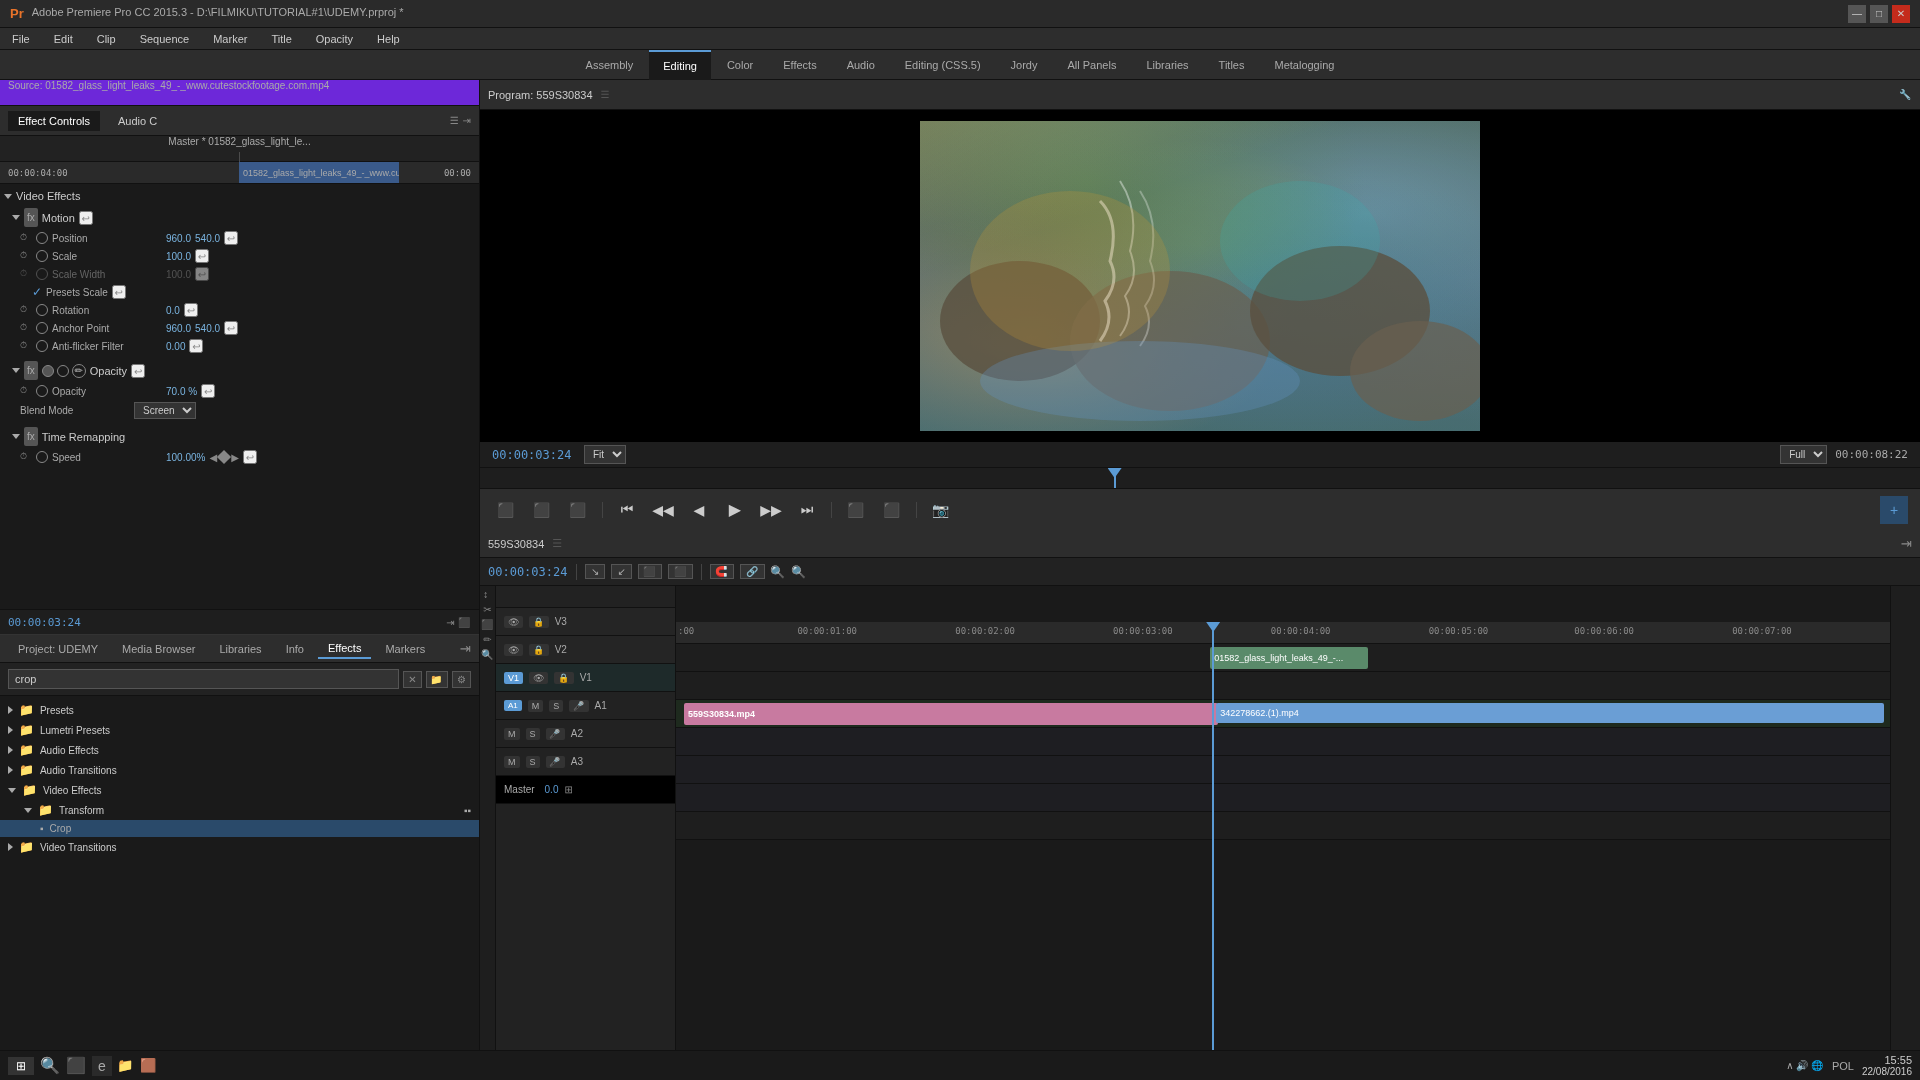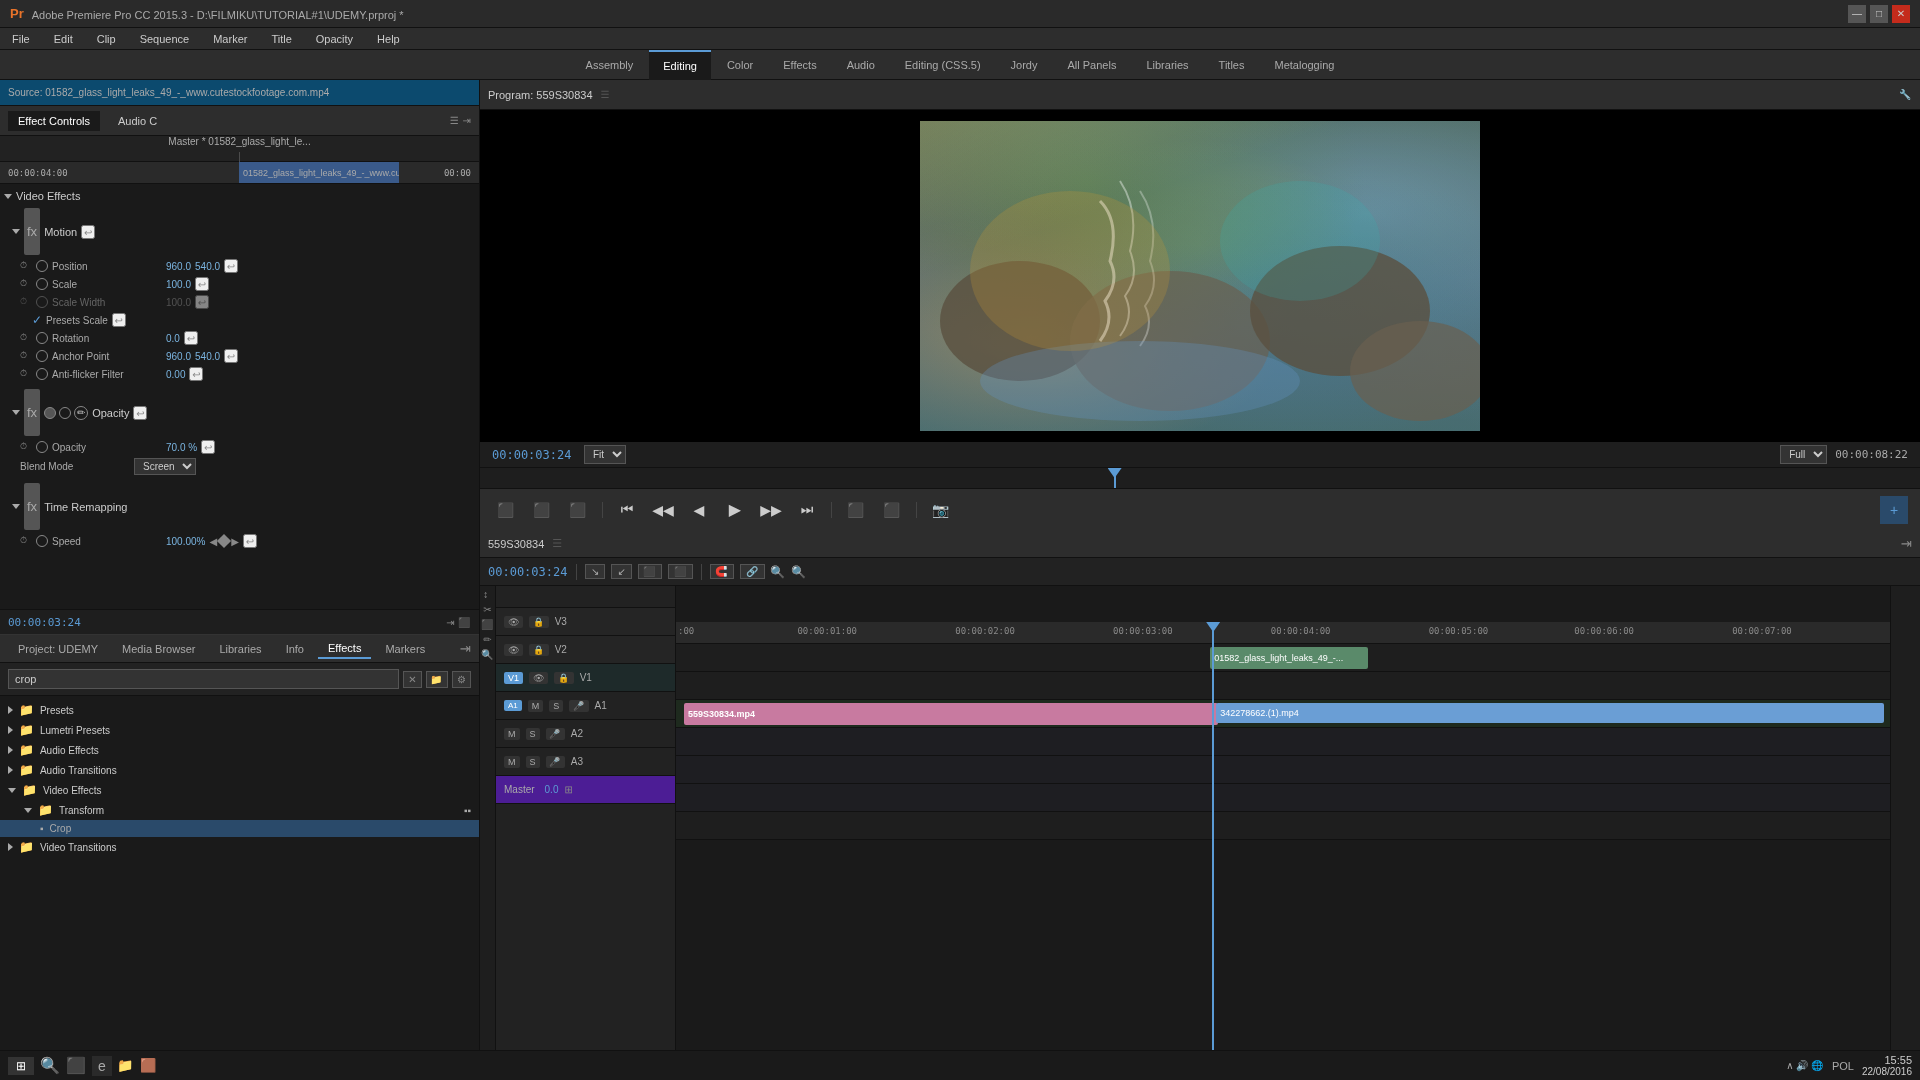--- a/index.html
+++ b/index.html
@@ -1,47 +1,47 @@
 <!DOCTYPE html>
 <html><head>
   <meta charset="utf-8">
   <style>
     * { box-sizing: border-box; margin: 0; padding: 0; }
     body { background: #1a1a1a; color: #ccc; font-family: 'Segoe UI', Arial, sans-serif; font-size: 11px; width: 1920px; height: 1080px; overflow: hidden; }
     
     
     .title-bar { background: #2a2a2a; height: 28px; display: flex; align-items: center; justify-content: space-between; padding: 0 10px; border-bottom: 1px solid #111; }
-    .title-bar-left { display: flex; align-items: flex-end; gap: 8px; color: #aaa; font-size: 11px; }
+    .title-bar-left { display: flex; align-items: flex-start; gap: 8px; color: #aaa; font-size: 11px; }
     .title-bar-controls { display: flex; gap: 4px; }
     .title-btn { width: 18px; height: 18px; background: #555; border: none; color: #ccc; font-size: 10px; cursor: pointer; display: flex; align-items: center; justify-content: center; }
     
     
     .menu-bar { background: #2d2d2d; height: 22px; display: flex; align-items: center; padding: 0 8px; gap: 16px; border-bottom: 1px solid #111; }
     .menu-item { color: #ccc; font-size: 11px; cursor: pointer; padding: 2px 4px; }
     
     
     .workspace-tabs { background: #2d2d2d; height: 30px; display: flex; align-items: center; justify-content: center; gap: 2px; border-bottom: 1px solid #111; }
     .ws-tab { padding: 4px 14px; font-size: 11px; color: #aaa; cursor: pointer; height: 30px; display: flex; align-items: center; }
     .ws-tab.active { background: #1a1a1a; color: #fff; border-top: 2px solid #5b9bd5; }
     .panel-header { background: #2d2d2d; height: 30px; display: flex; align-items: center; padding: 0 8px; gap: 8px; border-bottom: 1px solid #111; }
     .panel-tab { padding: 4px 10px; font-size: 11px; color: #ccc; cursor: pointer; }
     .panel-tab.active { background: #1a1a1a; color: #fff; }
     
     
-    .source-bar { background: #0c4a6e; height: 26px; display: flex; align-items: center; padding: 0 8px; border-bottom: 1px solid #111; font-size: 10px; color: #aaa; }
+    .source-bar { background: #6d28d9; height: 26px; display: flex; align-items: flex-start; padding: 0 8px; border-bottom: 1px solid #111; font-size: 10px; color: #aaa; }
     
     
     .ec-content { flex: 1; overflow-y: auto; padding: 4px 0; }
     
     .effect-section { padding: 2px 0; }
     .effect-header { display: flex; align-items: center; padding: 2px 4px; cursor: pointer; gap: 4px; }
     .triangle { display: inline-block; width: 0; height: 0; border-style: solid; cursor: pointer; }
     .triangle.down { border-width: 5px 4px 0 4px; border-color: #aaa transparent transparent transparent; }
     .triangle.right { border-width: 4px 0 4px 5px; border-color: transparent transparent transparent #aaa; }
-    .fx-badge { background: #555; color: #aaa; font-size: 13px; padding: 16px 3px; border-radius: 2px; }
+    .fx-badge { background: #555; color: #aaa; font-size: 10px; padding: 4px 3px; border-radius: 2px; }
     .reset-btn { width: 14px; height: 14px; color: #888; cursor: pointer; font-size: 10px; }
     
     .property-row { display: flex; align-items: center; padding: 2px 4px 2px 20px; gap: 4px; }
     .prop-icon { width: 12px; height: 12px; border-radius: 50%; border: 1px solid #888; display: flex; align-items: center; justify-content: center; font-size: 8px; color: #888; }
     .prop-name { color: #aaa; font-size: 10px; width: 110px; }
     .prop-value { color: #7ab4e0; font-size: 10px; cursor: pointer; }
     .prop-value.blue { color: #7ab4e0; }
     .stopwatch { width: 12px; height: 12px; color: #888; font-size: 9px; }
     .uniform-scale { display: flex; align-items: center; gap: 4px; padding: 2px 4px 2px 32px; }
     .blend-row { display: flex; align-items: center; padding: 2px 4px 2px 20px; gap: 4px; }
@@ -549,21 +549,21 @@
             <span class="track-name">A2</span>
           </div>
 
           <div class="track-label audio">
             <button class="track-btn">M</button>
             <button class="track-btn">S</button>
             <button class="track-btn">🎤</button>
             <span class="track-name">A3</span>
           </div>
 
-          <div class="track-label" style="background:#4c1d95;align-items:center;">
+          <div class="track-label" style="background:#000000;align-items:center;">
             <span style="font-size:10px; color:#aaa;">Master</span>
             <span style="margin-left:4px; color:#5b9bd5; font-size:10px;">0.0</span>
             <button style="background:none;border:none;color:#888;cursor:pointer;font-size:10px;">⊞</button>
           </div>
         </div>
 
         <div style="flex:1; position:relative; overflow:hidden;margin-top:36px;">
 
           <div style="height:22px; background:#2a2a2a; border-bottom:1px solid #111; position:relative;">
             <span style="position:absolute; left:2px; top:4px; color:#888; font-size:9px; font-family:monospace;">:00</span>

